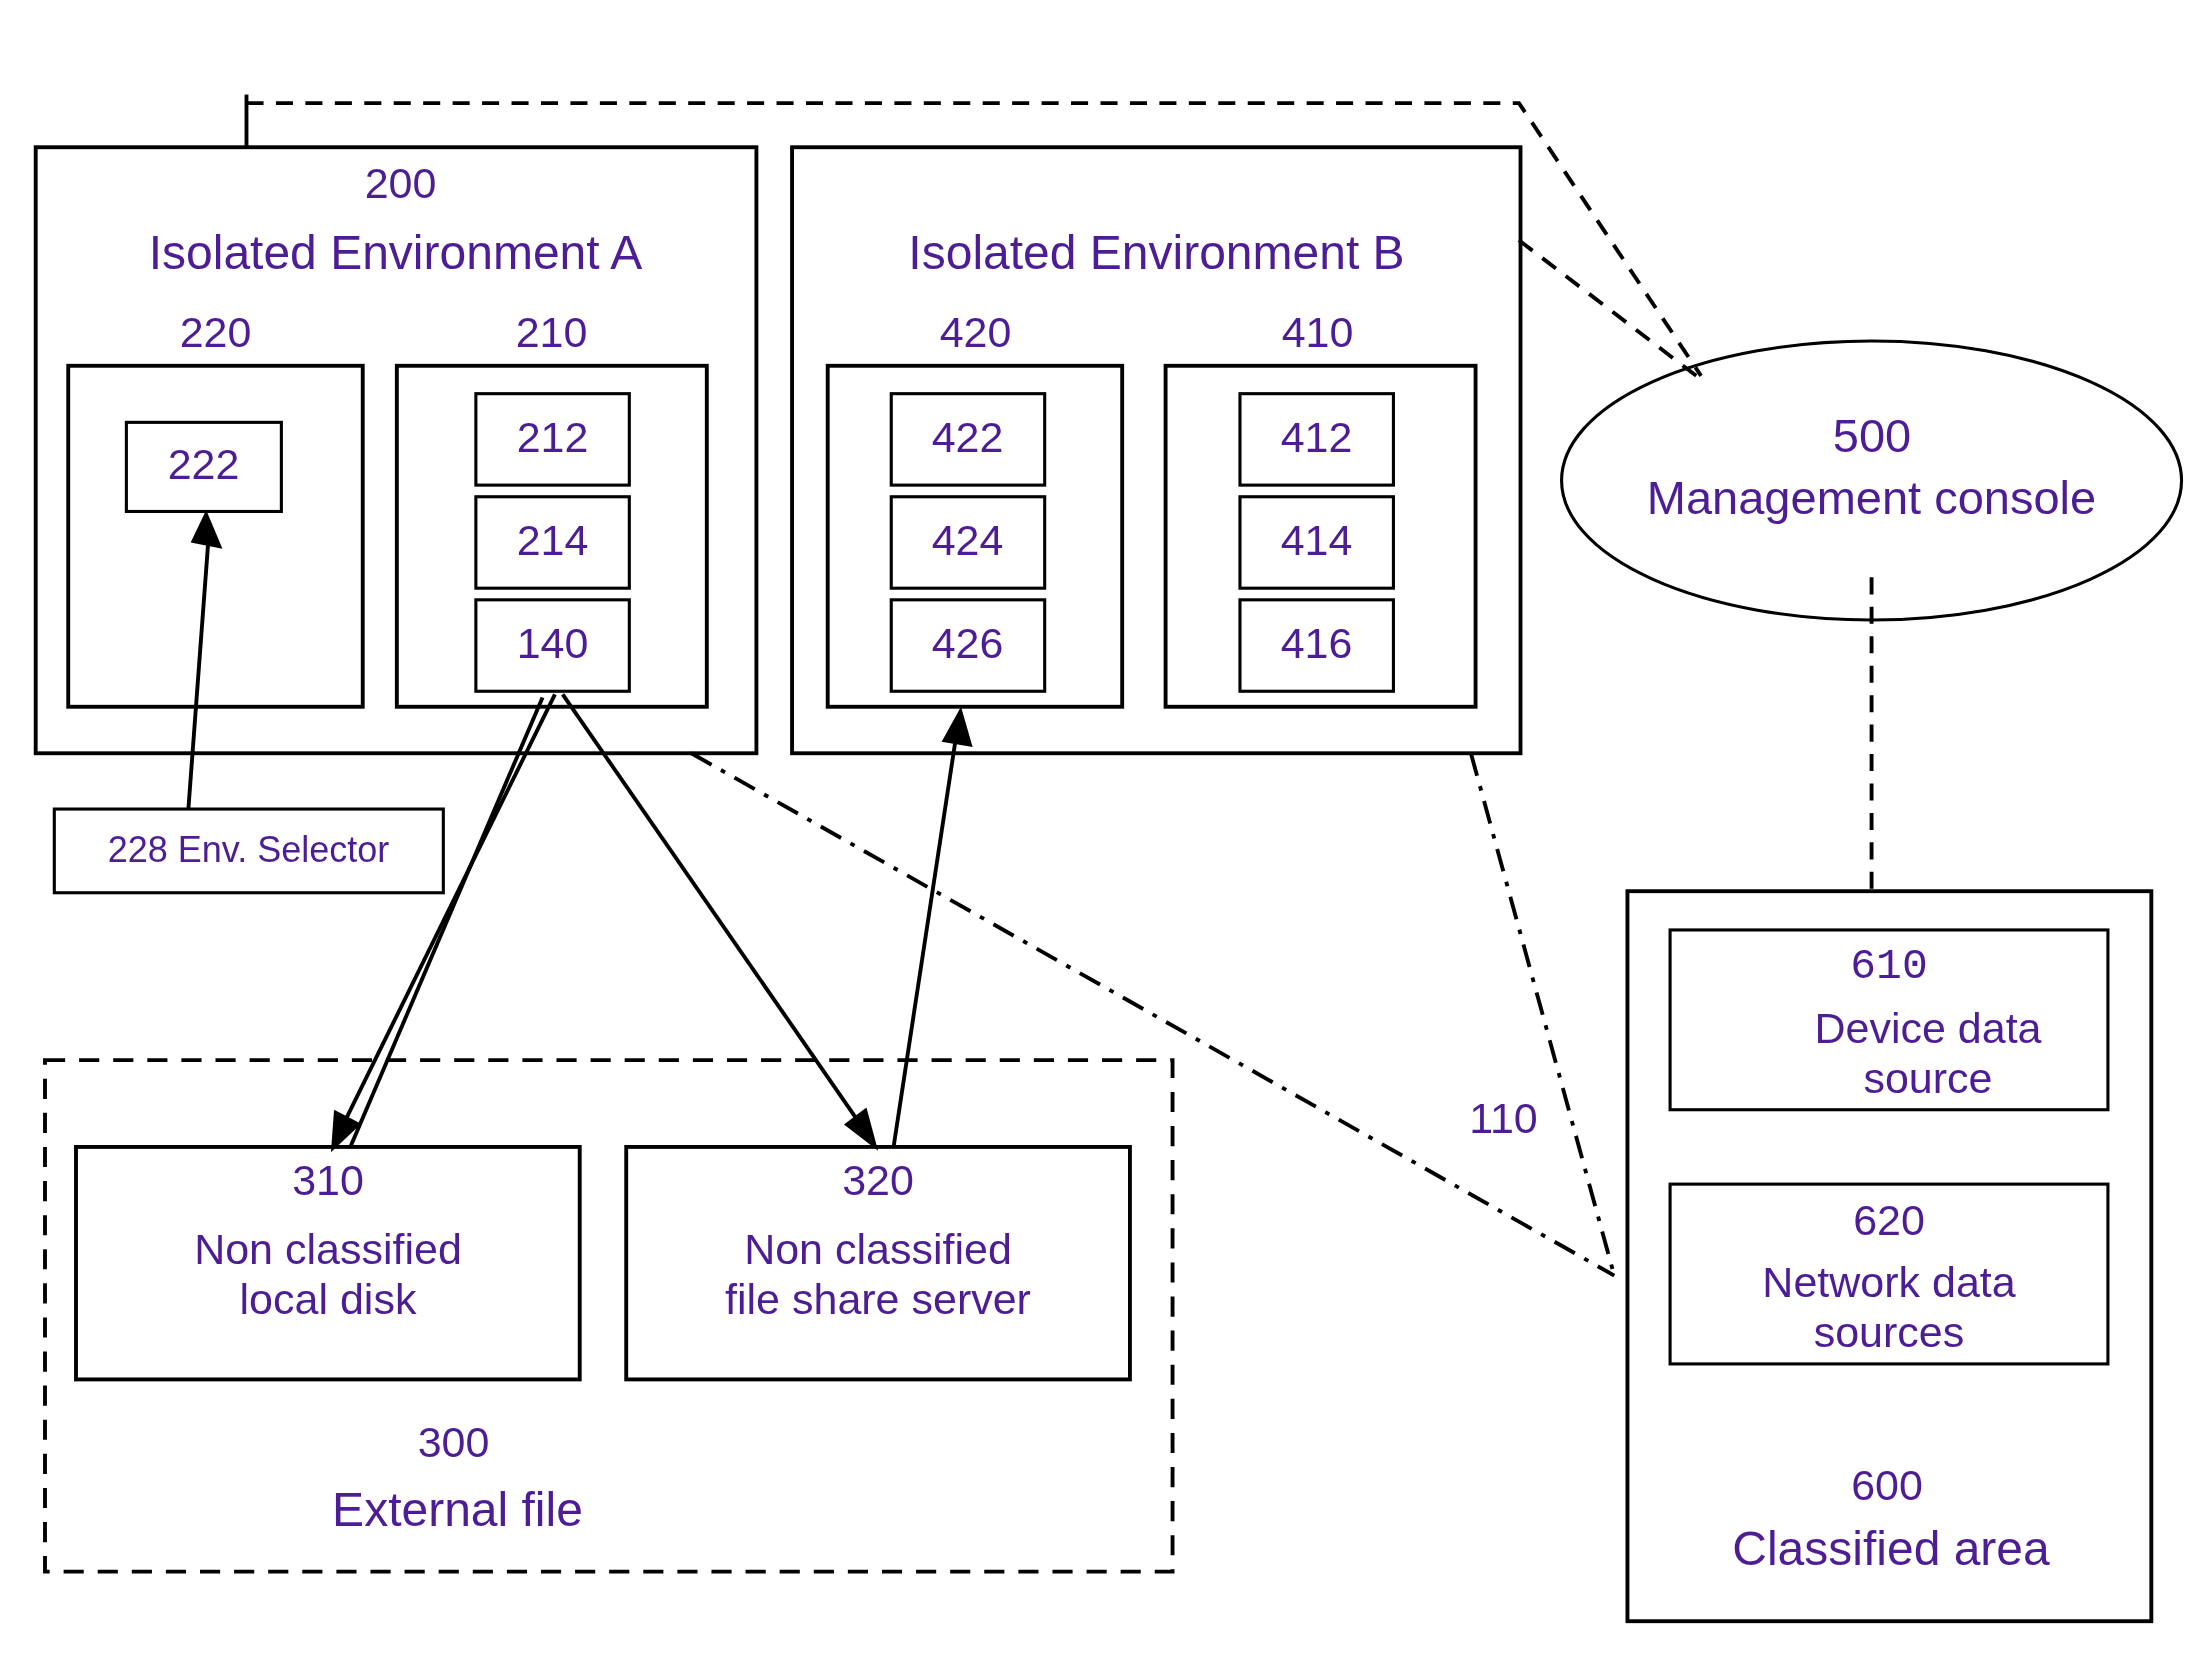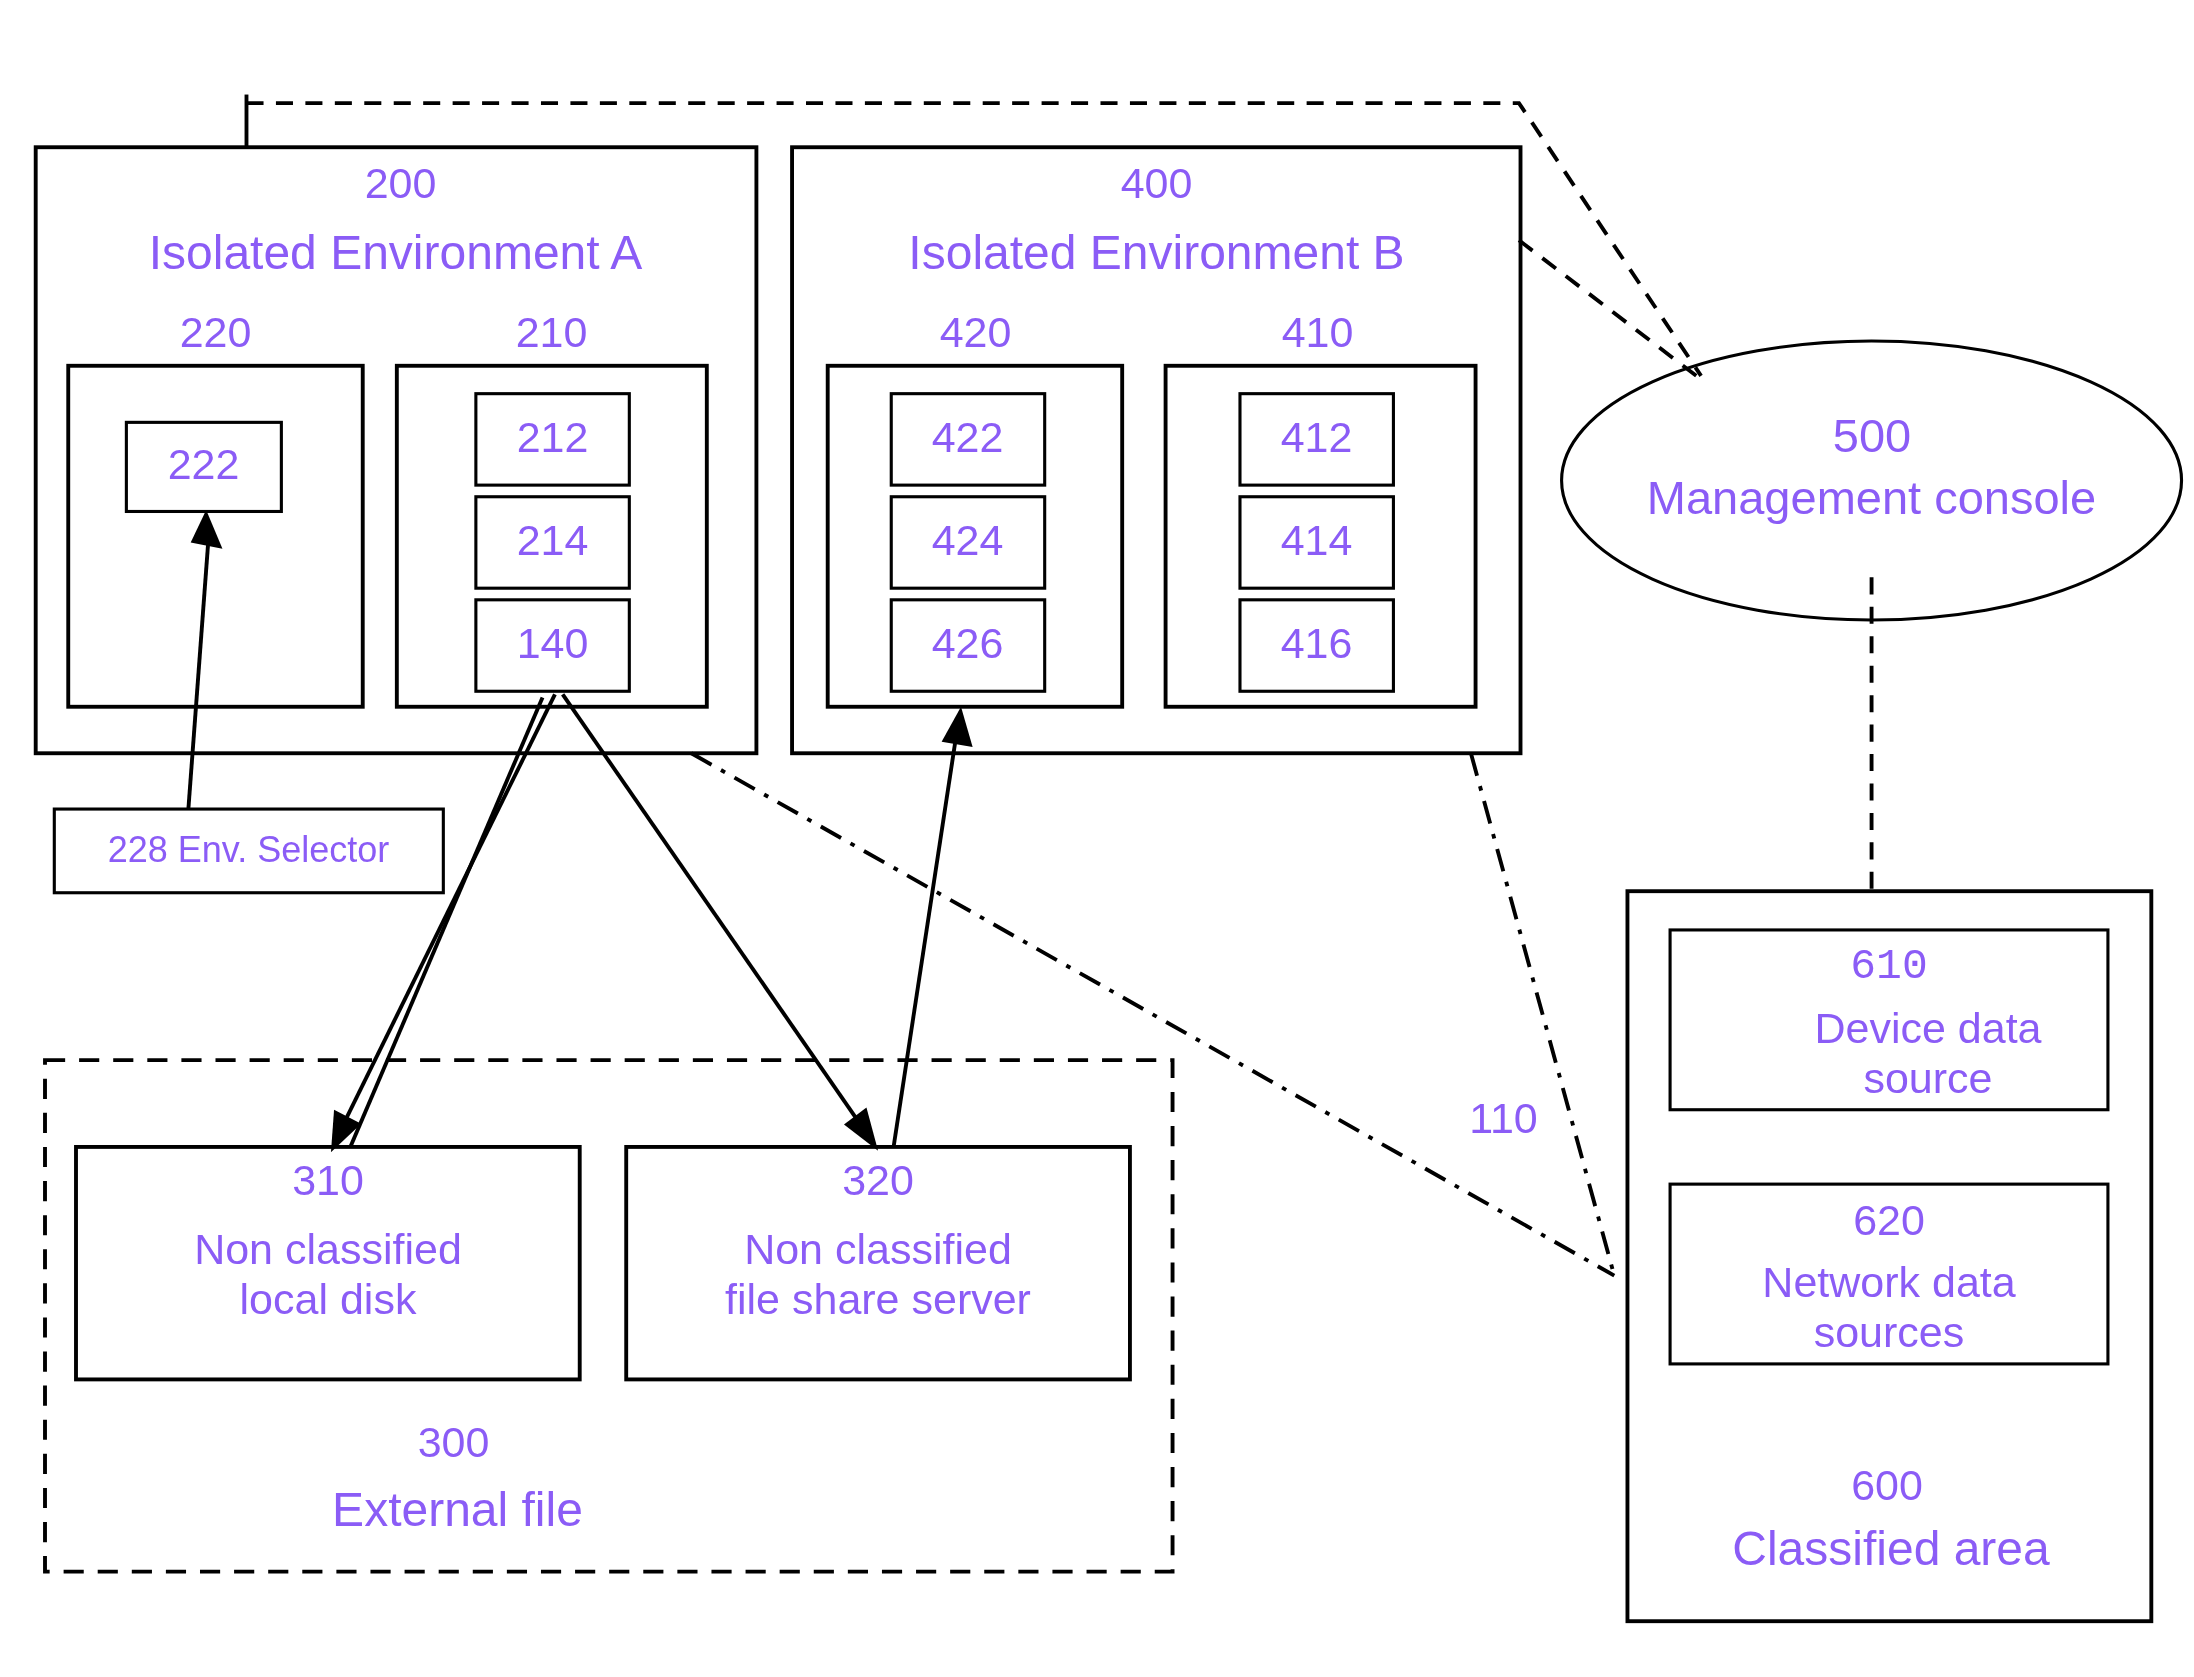--- a/index.html
+++ b/index.html
@@ -58,21 +58,21 @@
     fill: none;
     stroke: #000000;
     stroke-width: 5;
   }
   .arrowhead {
     fill: #000000;
     stroke: none;
   }
   .lbl {
     position: absolute;
-    color: #8b5cf6;
+    color: #4c1d95;
     font-family: "Liberation Sans", sans-serif;
     text-align: center;
     line-height: 1.16;
     white-space: pre;
     user-select: none;
   }
   .lbl-num {
     font-size: 43px;
   }
   .lbl-title {
@@ -185,21 +185,20 @@
   <div class="lbl lbl-title" style="left:74px; top:225px; width:643px;">Isolated Environment A</div>
 
   <div class="lbl lbl-num" style="left:138px; top:308px; width:155px;">220</div>
   <div class="lbl lbl-inner" style="left:126px; top:440px; width:155px;">222</div>
 
   <div class="lbl lbl-num" style="left:474px; top:308px; width:155px;">210</div>
   <div class="lbl lbl-inner" style="left:476px; top:413px; width:153px;">212</div>
   <div class="lbl lbl-inner" style="left:476px; top:516px; width:153px;">214</div>
   <div class="lbl lbl-inner" style="left:476px; top:619px; width:153px;">140</div>
 
-  <div class="lbl lbl-num" style="left:1009px; top:159px; width:295px;">400</div>
   <div class="lbl lbl-title" style="left:831px; top:225px; width:651px;">Isolated Environment B</div>
 
   <div class="lbl lbl-num" style="left:898px; top:308px; width:155px;">420</div>
   <div class="lbl lbl-inner" style="left:891px; top:413px; width:153px;">422</div>
   <div class="lbl lbl-inner" style="left:891px; top:516px; width:153px;">424</div>
   <div class="lbl lbl-inner" style="left:891px; top:619px; width:153px;">426</div>
 
   <div class="lbl lbl-num" style="left:1240px; top:308px; width:155px;">410</div>
   <div class="lbl lbl-inner" style="left:1240px; top:413px; width:153px;">412</div>
   <div class="lbl lbl-inner" style="left:1240px; top:516px; width:153px;">414</div>

